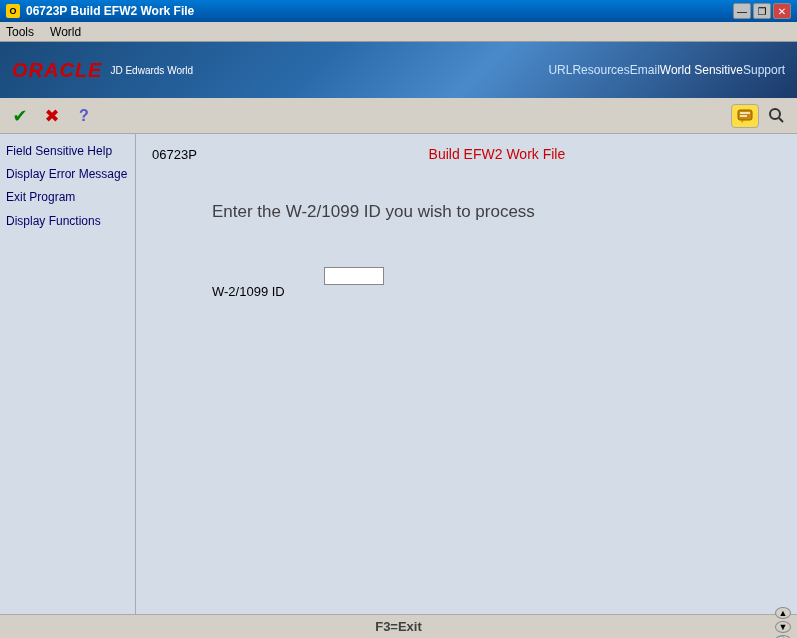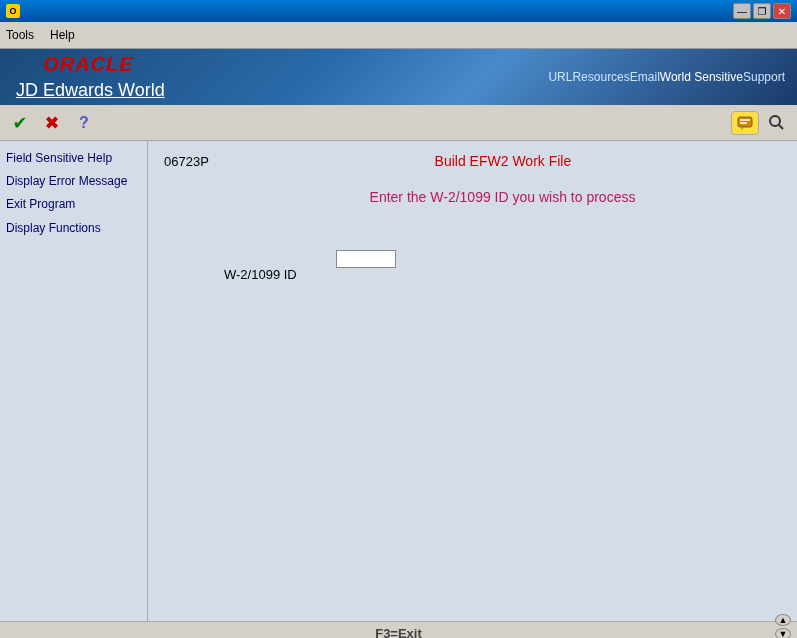--- a/index.html
+++ b/index.html
@@ -12,31 +12,31 @@
       padding: 3px 6px; height: 22px; color: white;
     }
     .title-bar-left { display: flex; align-items: center; gap: 6px; font-size: 12px; font-weight: bold; }
     .title-bar-icon { width: 14px; height: 14px; background: #ffcc00; border-radius: 2px; font-size: 9px; display: flex; align-items: center; justify-content: center; color: #000; font-weight: bold; }
     .title-bar-controls { display: flex; gap: 2px; }
     .title-btn { width: 18px; height: 16px; background: #c0c0c0; border: 1px solid #888; border-radius: 2px; display: flex; align-items: center; justify-content: center; font-size: 10px; color: #000; cursor: pointer; }
 
     
     .menu-bar {
       background: #d4d0c8; border-bottom: 1px solid #999;
-      padding: 2px 6px; display: flex; gap: 16px; height: 27px; align-items: center;
+      padding: 2px 6px; display: flex; gap: 16px; height: 20px; align-items: center;
     }
     .menu-item { font-size: 12px; cursor: pointer; color: #000; }
 
     
     .header-banner {
       background: linear-gradient(135deg, #1a4a7a 0%, #2a6aaa 40%, #4a8aca 60%, #1a3a6a 100%);
       height: 56px; display: flex; align-items: center; justify-content: space-between;
       padding: 0 12px;
     }
-    .oracle-logo { display: flex; align-items: center; gap: 4px; flex-direction: column; }
+    .oracle-logo { display: flex; align-items: center; gap: 4px; }
     .oracle-text { color: #cc0000; font-size: 20px; font-weight: bold; font-style: italic; letter-spacing: 1px; }
     .nav-links { display: flex; gap: 0; align-items: center; }
     .nav-link { color: #cce4ff; font-size: 12px; cursor: pointer; text-decoration: none; }
     .nav-link.active { color: white; }
 
     
     .toolbar {
       background: #d4d0c8; border-bottom: 1px solid #aaa;
       padding: 4px 8px; display: flex; align-items: center; gap: 8px; height: 36px;
     }
@@ -46,73 +46,74 @@
     .help-icon { color: #5555cc; font-size: 16px; font-weight: bold; }
     .toolbar-right { margin-left: auto; display: flex; gap: 6px; }
     .chat-icon { width: 28px; height: 24px; background: #ffdd44; border: 1px solid #aaa; border-radius: 4px; display: flex; align-items: center; justify-content: center; cursor: pointer; }
     .search-icon-btn { width: 24px; height: 24px; display: flex; align-items: center; justify-content: center; cursor: pointer; color: #333; }
 
     
     .main-area { display: flex; height: calc(638px - 22px - 20px - 56px - 36px - 24px); }
 
     
     .sidebar {
-      width: 148px; background: #d4dce8; border-right: 1px solid #aaa;
+      width: 136px; background: #d4dce8; border-right: 1px solid #aaa;
       padding: 8px 6px; display: flex; flex-direction: column; gap: 4px;
     }
     .sidebar-link { font-size: 12px; color: #000066; cursor: pointer; line-height: 1.6; }
 
     
     .content-area {
       flex: 1; background: #d4dce8; padding: 12px 16px;
       position: relative;
     }
-    .program-title-row { display: flex; align-items: baseline; gap: 16px; }
+    .program-title-row { display: flex; align-items: baseline; gap: 16px; margin-bottom: 20px; }
     .program-id { font-size: 13px; color: #000; }
     .program-title { font-size: 14px; color: #cc0000; font-weight: normal; text-align: center; flex: 1; }
 
     .form-body { padding: 20px 0; }
-    .instruction-text { font-size: 14px; color: #be185d; margin-bottom: 30px; text-align: center; padding-left: 60px; }
+    .instruction-text { font-size: 17px; color: #404040; margin-bottom: 30px; padding-left: 60px; }
     .field-row { display: flex; align-items: center; gap: 12px; padding-left: 60px; }
     .field-label { font-size: 13px; color: #000; min-width: 100px; margin-top: 32px; }
     .field-input { border: 1px solid #888; background: white; width: 60px; height: 18px; font-size: 12px; padding: 1px 3px; }
 
     
     .status-bar {
       background: #d4d0c8; border-top: 1px solid #aaa;
       height: 24px; display: flex; align-items: center; justify-content: center;
       position: relative;
     }
     .status-text { font-size: 13px; color: #404040; font-weight: bold; }
     .scroll-icons { position: absolute; right: 6px; top: 0; height: 100%; display: flex; flex-direction: column; justify-content: center; gap: 2px; }
     .scroll-btn { width: 16px; height: 16px; border: 1px solid #888; background: #d4d0c8; display: flex; align-items: center; justify-content: center; font-size: 9px; cursor: pointer; border-radius: 50%; }
   </style>
 </head>
 <body>
 
 <div class="title-bar">
   <div class="title-bar-left">
     <div class="title-bar-icon">O</div>
+    <span>06723P    Build EFW2 Work File</span>
   </div>
   <div class="title-bar-controls">
     <div class="title-btn">—</div>
     <div class="title-btn">❐</div>
     <div class="title-btn" style="background:#cc4444;color:white;">✕</div>
   </div>
 </div>
 
 <div class="menu-bar">
   <span class="menu-item">Tools</span>
-  <span class="menu-item">Help</span>
+  <span class="menu-item">World</span>
 </div>
 
 <div class="header-banner">
   <div class="oracle-logo">
     <span class="oracle-text">ORACLE</span>
-    <span style="color:white; font-size:18px; margin-left:4px;text-decoration:underline;">JD Edwards World</span>
+    <span style="color:white; font-size:10px; margin-left:4px;">JD Edwards World</span>
   </div>
   <div class="nav-links">
     <span class="nav-link">URL</span>
     <span class="nav-link">Resources</span>
     <span class="nav-link">Email</span>
     <span class="nav-link active">World Sensitive</span>
     <span class="nav-link">Support</span>
   </div>
 </div>
 

